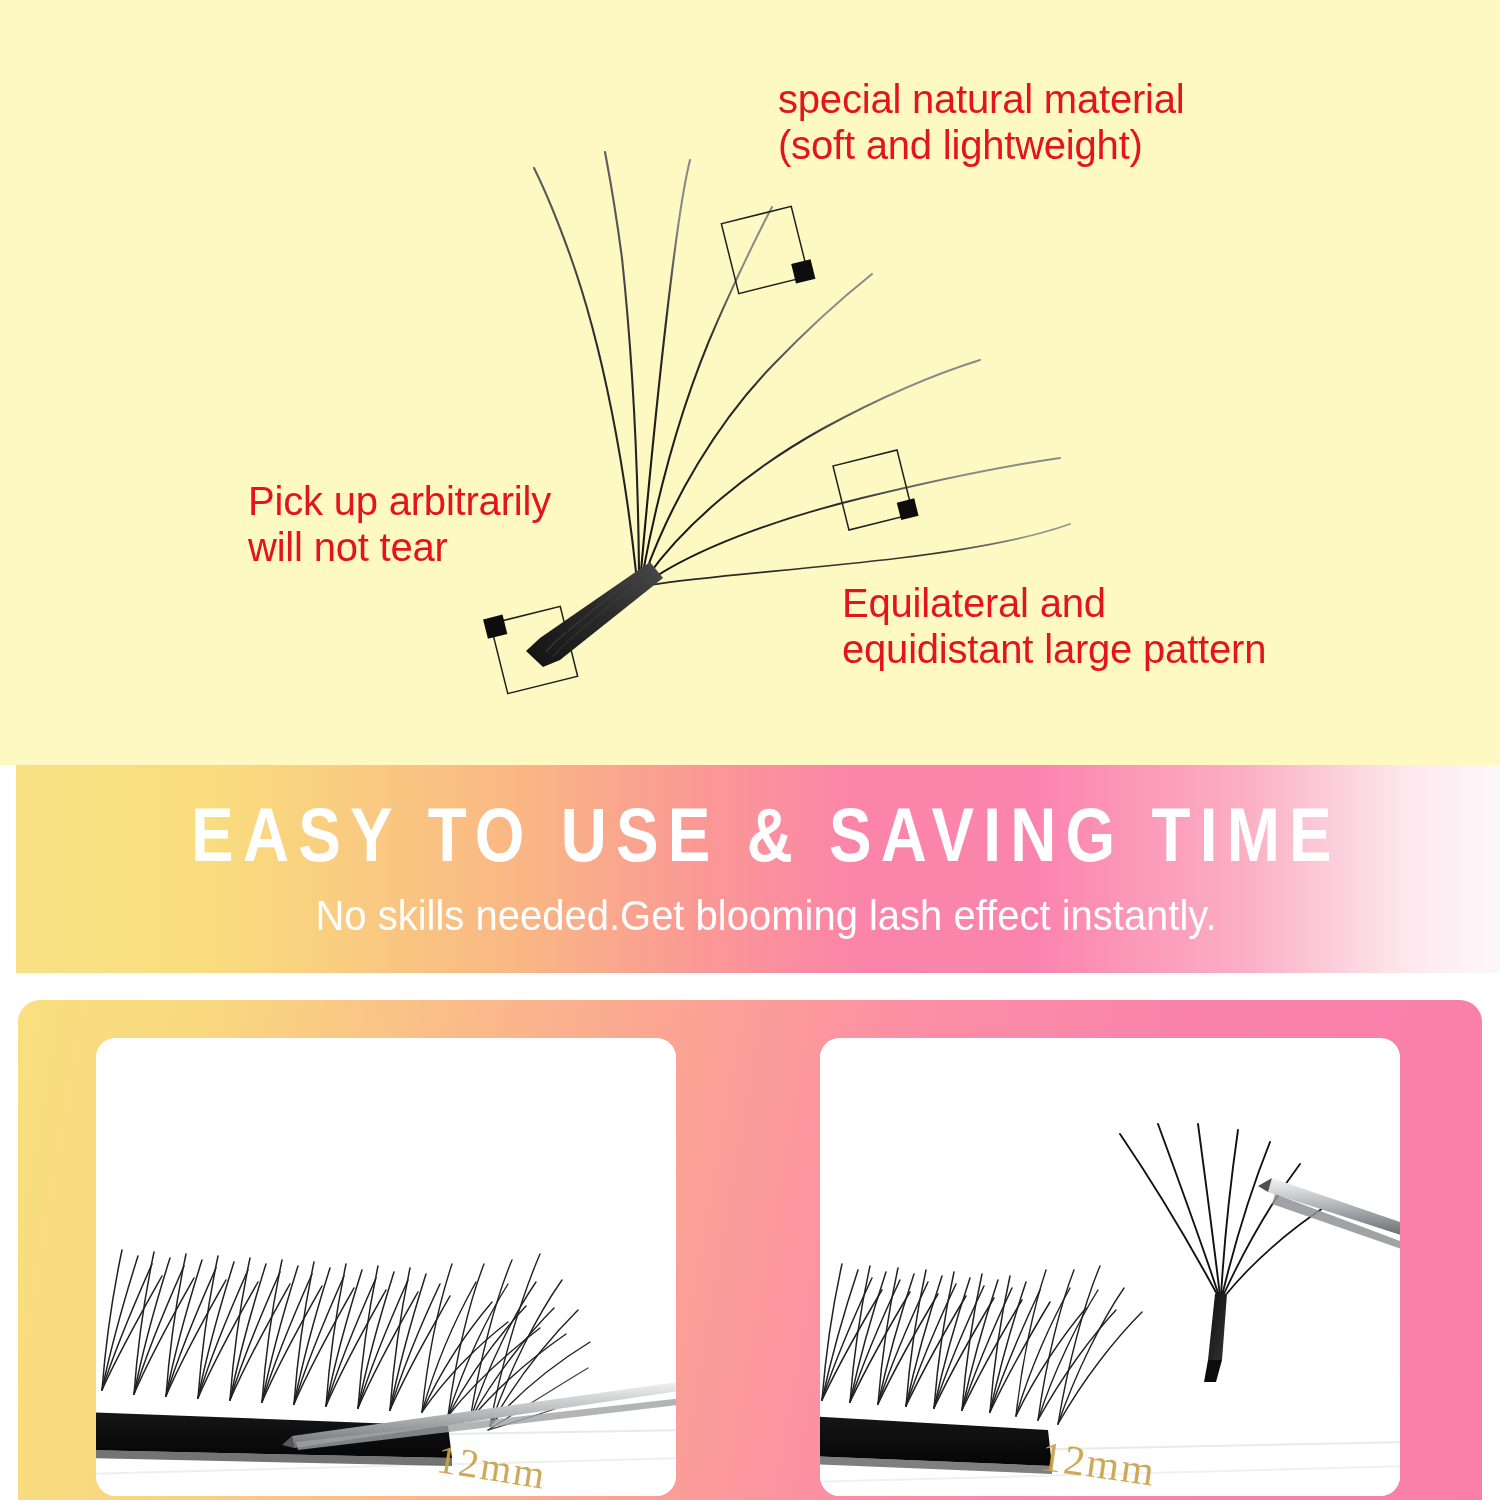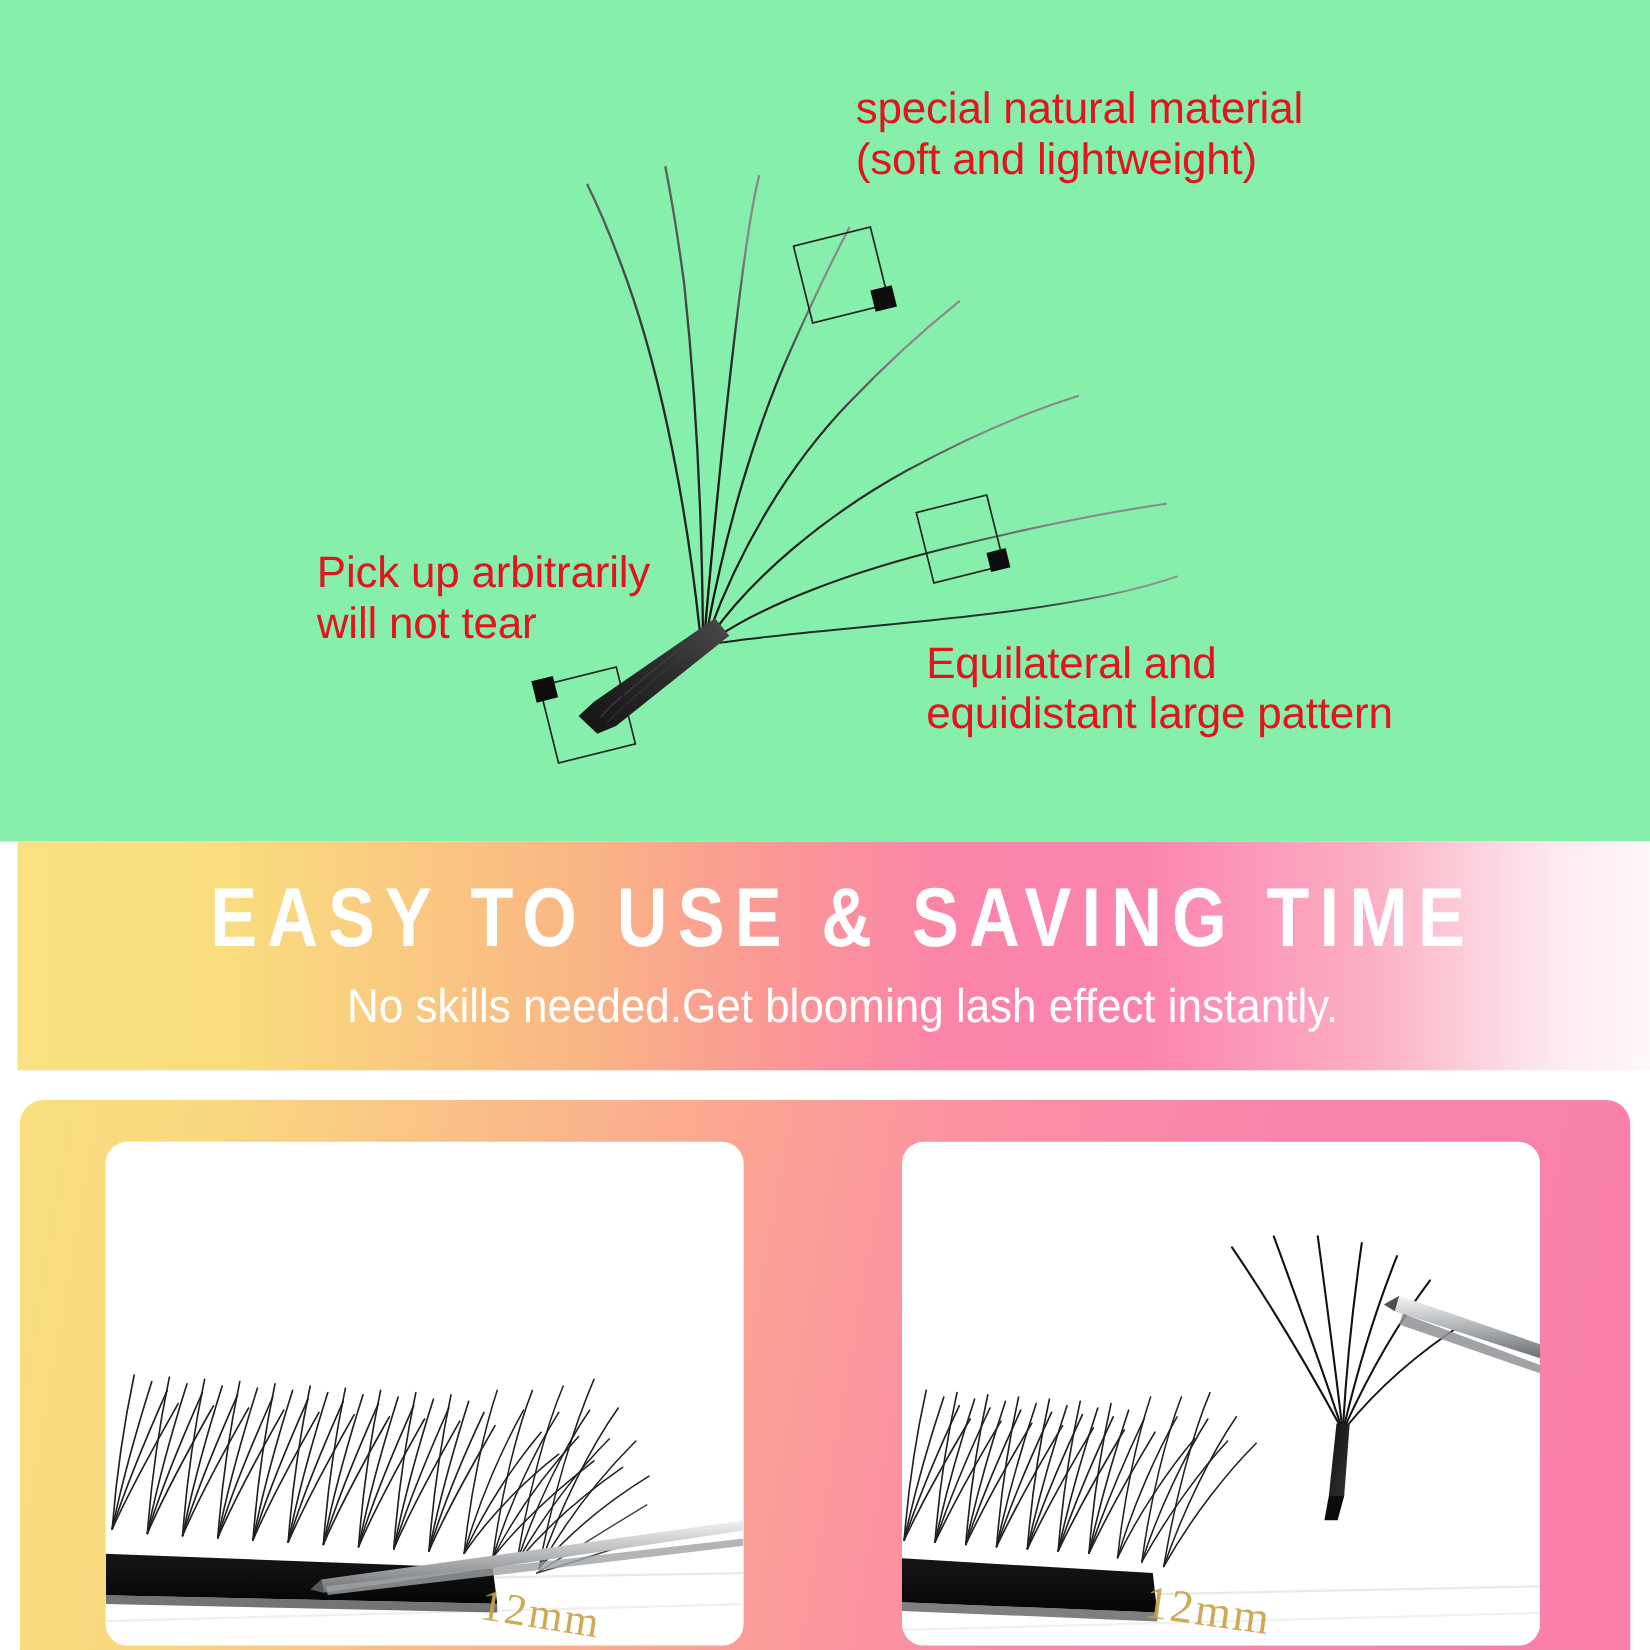--- a/index.html
+++ b/index.html
@@ -11,36 +11,36 @@
     font-family: "Liberation Sans", sans-serif;
     overflow: hidden;
     position: relative;
   }
 
   
   #hero {
     position: absolute;
     left: 0; top: 0;
     width: 1500px; height: 765px;
-    background: #86efac;
+    background: #fef9c3;
   }
   #hero-svg { position: absolute; left: 0; top: 0; }
 
   .callout {
     position: absolute;
     color: #e3141c;
     font-family: "Liberation Sans", sans-serif;
     font-size: 40px;
     line-height: 1.16;
     font-weight: 400;
     white-space: pre-line;
     letter-spacing: -0.2px;
   }
   #callout-material { left: 778px; top: 76px; }
-  #callout-pickup   { left: 248px; top: 498px; margin-left: 40px; }
+  #callout-pickup   { left: 248px; top: 478px; }
   #callout-pattern  { left: 812px; top: 580px; margin-left: 30px; }
 
   
   #banner {
     position: absolute;
     left: 16px; top: 765px;
     width: 1500px; height: 208px;
     background: linear-gradient(90deg,
         #f8e183 0%,
         #f9dd7e 13%,

